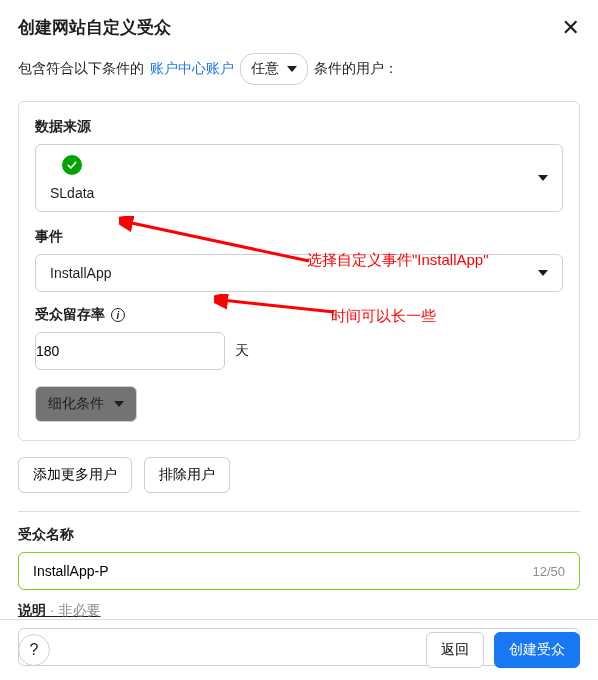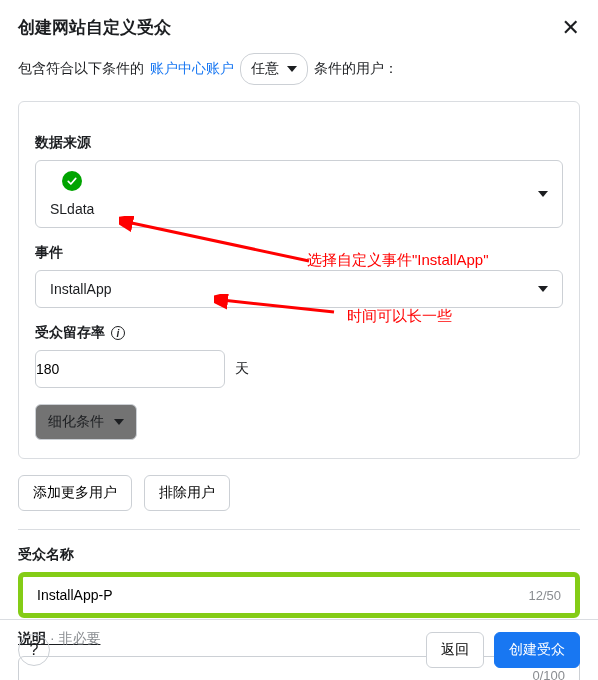--- a/index.html
+++ b/index.html
@@ -62,21 +62,20 @@
       padding: 16px 16px 18px 16px;
       position: relative;
     }
     .field-label {
       font-size: 14px;
       font-weight: 700;
       margin-bottom: 8px;
       display: flex;
       align-items: center;
       gap: 6px;
-      margin-top: 16px;
     }
     .info-icon {
       display: inline-flex;
       width: 14px; height: 14px;
       border: 1.5px solid #1c1e21;
       border-radius: 50%;
       align-items: center;
       justify-content: center;
       font-size: 10px;
       font-weight: 700;
@@ -142,21 +141,21 @@
       border-color: #1877f2;
       color: #fff;
     }
     .divider {
       height: 1px;
       background: #dadde1;
       margin: 18px 18px 14px 18px;
     }
     .full-row { padding: 0 18px 12px 18px; }
     .full-input-wrap {
-      border: 5px solid #84cc16;
+      border: 1px solid #84cc16;
       border-radius: 6px;
       padding: 10px 14px;
       display: flex;
       align-items: center;
       justify-content: space-between;
     }
     .full-input {
       border: none;
       outline: none;
       font-size: 14px;
@@ -278,21 +277,21 @@
   <div class="anno" style="left:288px; top:149px;">选择自定义事件"InstallApp"</div>
 
   <svg class="arrow-svg" style="left:195px; top:192px;" width="130" height="30">
     <defs>
         <marker id="ah2" markerWidth="10" markerHeight="10" refX="2" refY="3" orient="auto">
           <path d="M0,0 L0,6 L8,3 z" fill="#ff0000"></path>
         </marker>
       </defs>
     <line x1="120" y1="18" x2="8" y2="6" stroke="#ff0000" stroke-width="3" marker-end="url(#ah2)"></line>
   </svg>
-  <div class="anno" style="left:328px; top:205px;">时间可以长一些</div>
+  <div class="anno" style="left:312px; top:205px;">时间可以长一些</div>
 </div>
 
 <div class="btn-row">
   <button class="btn">添加更多用户</button>
   <button class="btn">排除用户</button>
 </div>
 
 <div class="divider"></div>
 
 <div class="full-row">

